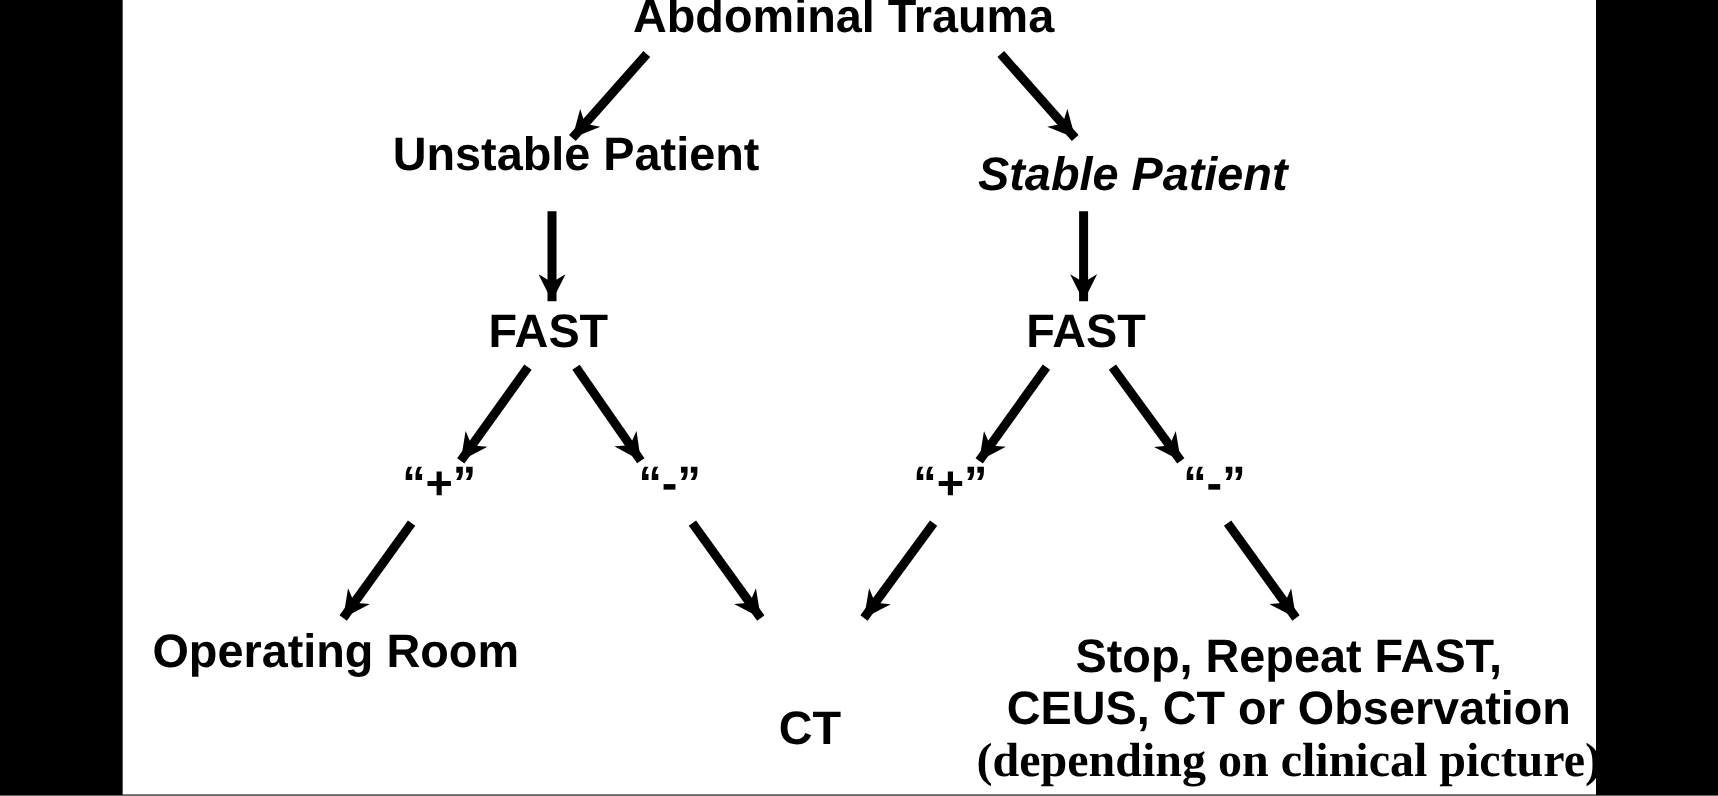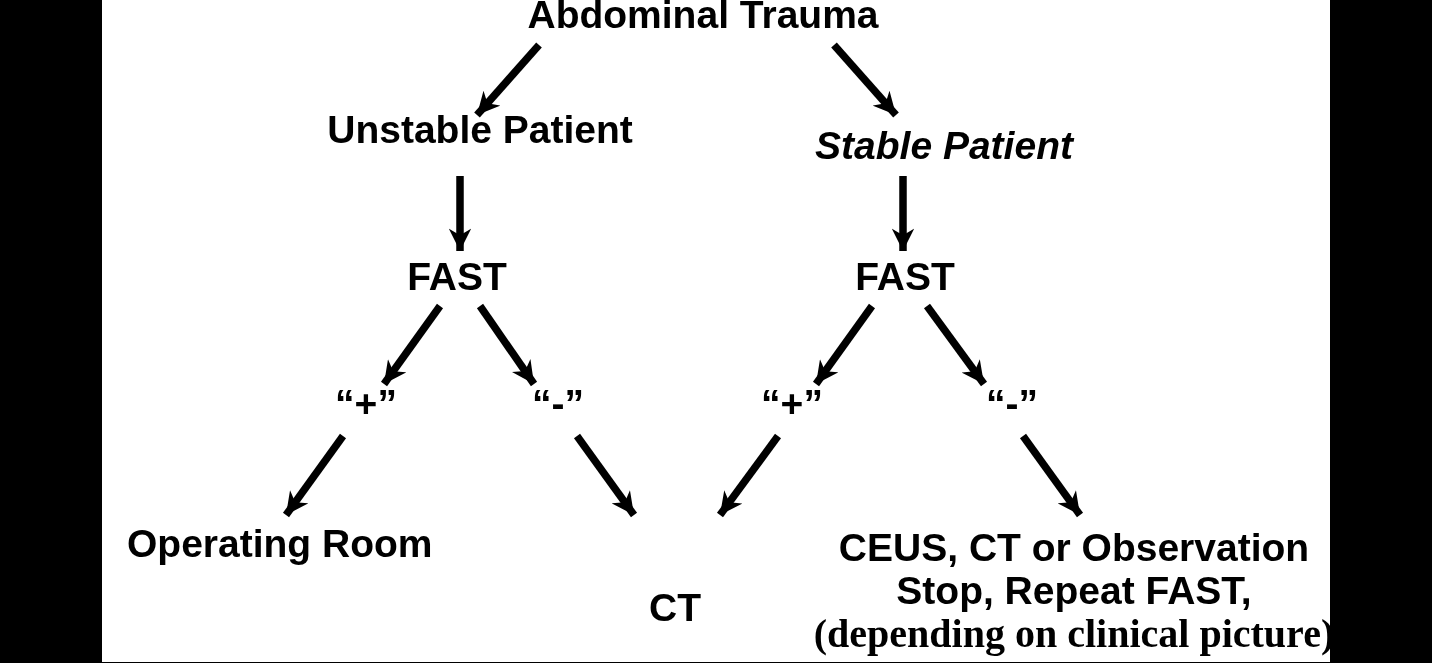--- a/index.html
+++ b/index.html
@@ -105,18 +105,18 @@
 
   <div class="node n-plus-r">“+”</div>
 
   <div class="node n-minus-r">“-”</div>
 
   <div class="node n-or left-anchored">Operating Room</div>
 
   <div class="node n-ct">CT</div>
 
   <div class="node n-stop">
+    <div class="line">Stop, Repeat FAST,</div>
     <div class="line">CEUS, CT or Observation</div>
-    <div class="line">Stop, Repeat FAST,</div>
     <div class="line small">(depending on clinical picture)</div>
   </div>
 
 </div>
 
 </body></html>

